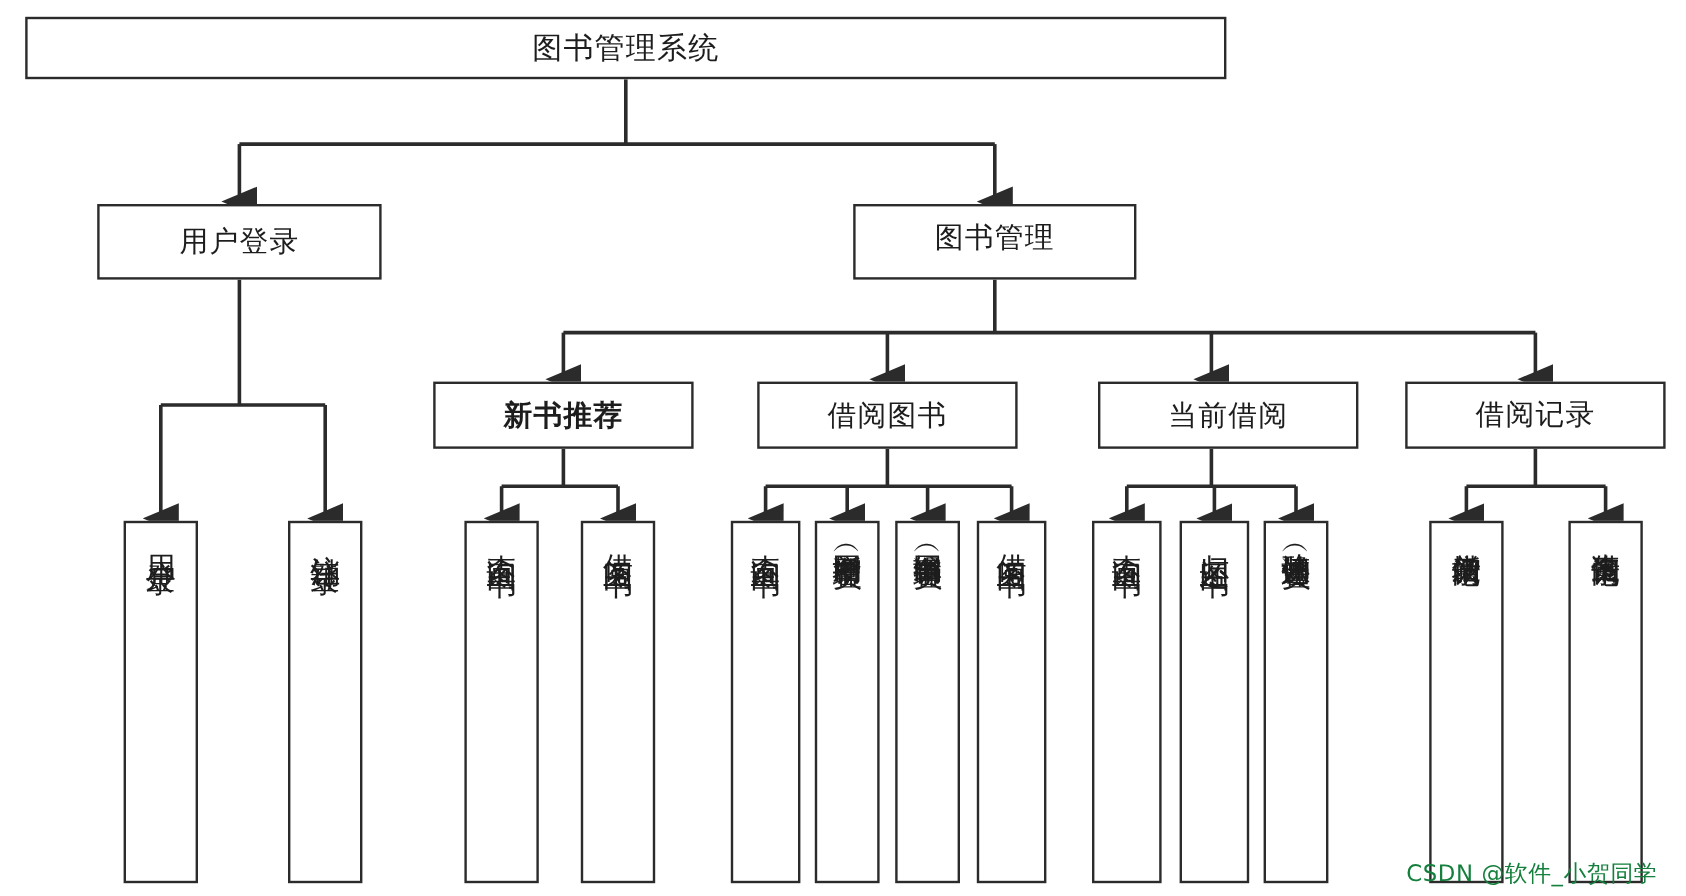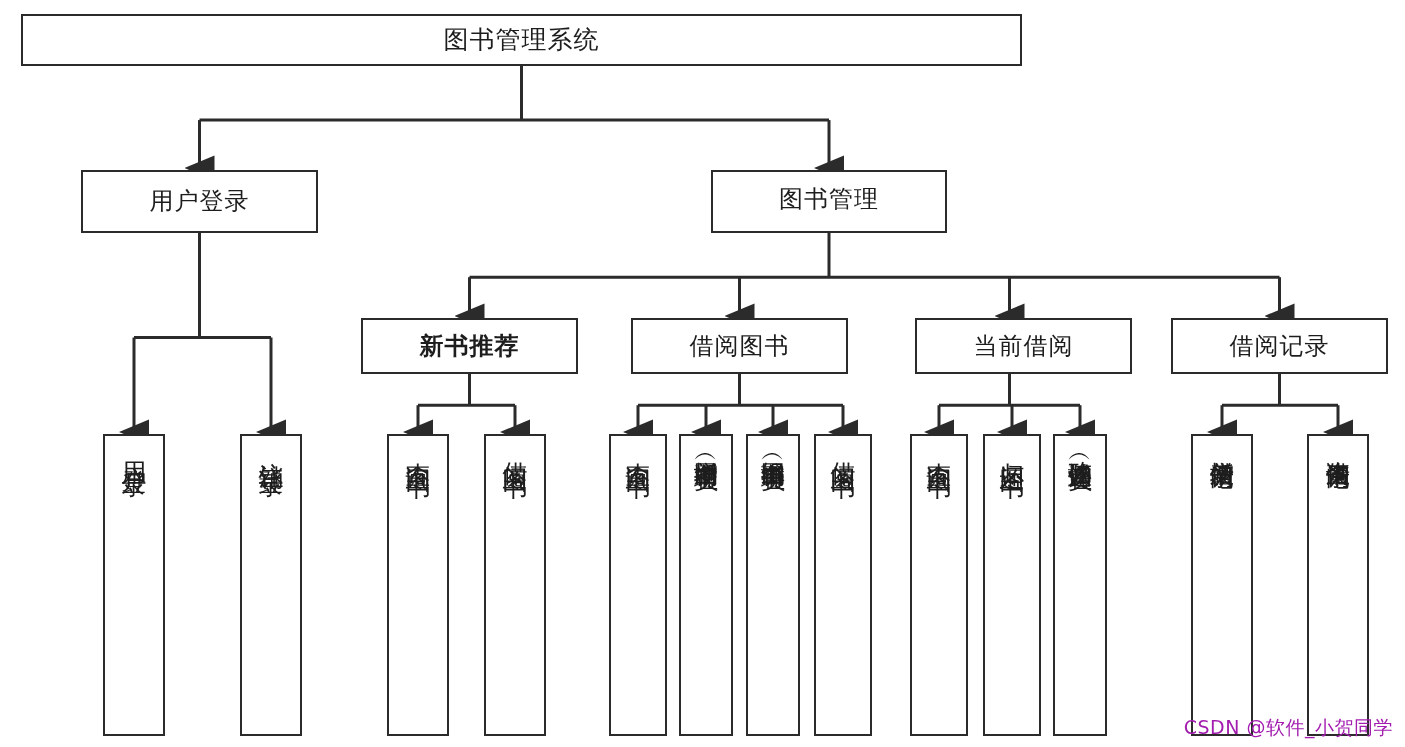--- a/index.html
+++ b/index.html
@@ -58,24 +58,24 @@
     letter-spacing: 4px;
     line-height: 1;
     white-space: nowrap;
   }
   .node.leaf.leaf-tight .node-label {
     letter-spacing: 1px;
     font-size: 24px;
   }
   #watermark {
     position: absolute;
-    right: 12px;
+    right: 24px;
     bottom: 6px;
     font-size: 19px;
-    color: #a21caf;
+    color: #15803d;
     letter-spacing: 0.5px;
     z-index: 5;
     white-space: nowrap;
   }
 </style>
 </head>
 <body>
 
 <div id="diagram-canvas">
 

